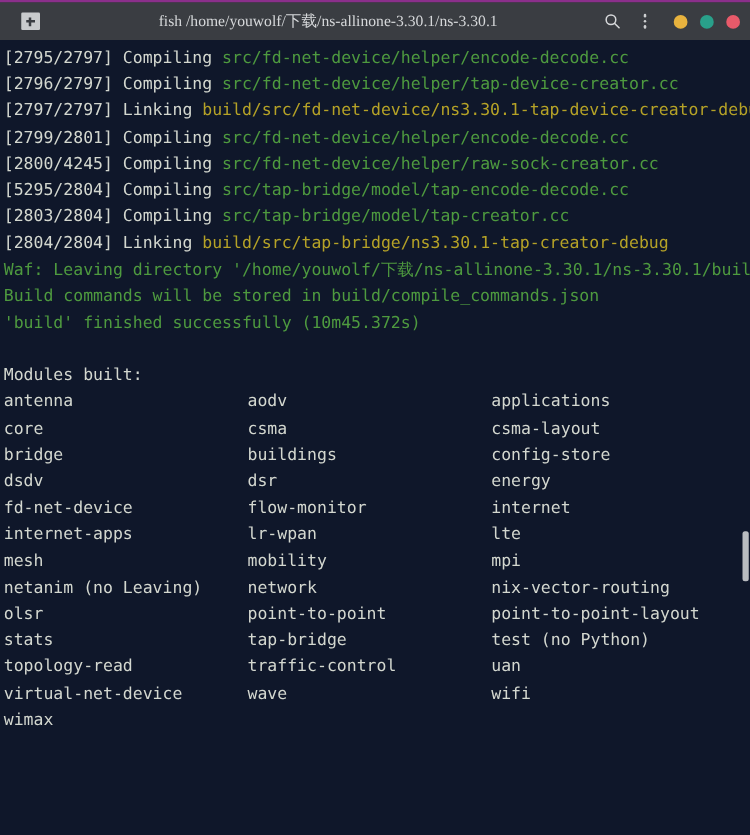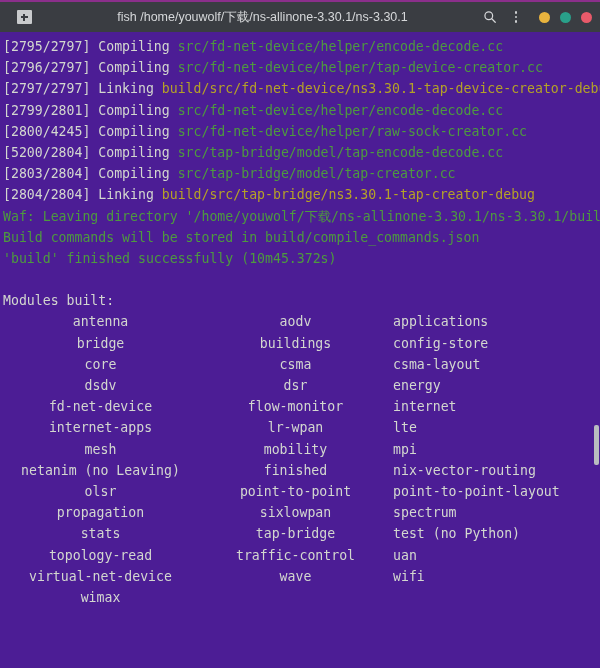--- a/index.html
+++ b/index.html
@@ -15,21 +15,21 @@
 
   .titlebar {
     position: absolute; top: 2px; left: 0; width: 600px; height: 30px;
     background: #3a3d42;
     display: flex; align-items: center;
   }
   .tb-left { width: 48px; display: flex; align-items: center; justify-content: center; }
   .tb-title {
     flex: 1; text-align: center;
     color: #d6d8da; font-size: 12.5px;
-    font-family: Liberation Sans, sans-serif;
+    font-family: Liberation Serif, serif;
     white-space: nowrap; overflow: hidden;
   }
   .tb-right { display: flex; align-items: center; gap: 0px; padding-right: 8px; }
   .icon-btn { width: 26px; height: 26px; display: flex; align-items: center; justify-content: center; }
 
   .win-dot { width: 11px; height: 11px; border-radius: 50%; margin-left: 10px; }
 
   .app-icon {
     width: 15px; height: 14px;
     background: #c9cbcd;
@@ -47,38 +47,38 @@
     position: absolute;
     width: 2px; height: 7px; background: #3a3d42;
   }
 
   .dots { display: flex; flex-direction: column; gap: 2px; align-items: center; }
   .dots span { width: 2.5px; height: 2.5px; border-radius: 50%; background: #cdcfd1; display: block; }
 
   .term {
     position: absolute; top: 32px; left: 0;
     width: 600px; height: 636px;
-    background: #4c1d95;
+    background: #0f172a;
     padding: 4px 0 0 3px;
     overflow: hidden;
   }
   .line {
     height: 21.2px;
     line-height: 21.2px;
     font-size: 13.2px;
     font-family: "DejaVu Sans Mono", monospace;
     white-space: pre;
     color: #d3d7cf;
     letter-spacing: 0px;
   }
   .seg { white-space: pre; }
   .c-white { color: #d3d7cf; }
   .c-green { color: #4e9a3f; }
   .c-yellow { color: #b5a227; }
-  .col { display: inline-block; text-align: center; }
+  .col { display: inline-block; }
   .col-w { width: 195px; }
 
   .scrollbar {
     position: absolute; right: 0; top: 32px;
     width: 7px; height: 636px;
     background: transparent;
   }
   .thumb {
     position: absolute; right: 1px;
     width: 5px; border-radius: 2px;
@@ -116,38 +116,37 @@
       <div class="win-dot" style="background:#e85a6a"></div>
     </div>
   </div>
 
   <div class="term" id="terminal-output">
       <div class="line"><span class="seg c-white">[2795/2797] Compiling </span><span class="seg c-green">src/fd-net-device/helper/encode-decode.cc</span></div>
       <div class="line"><span class="seg c-white">[2796/2797] Compiling </span><span class="seg c-green">src/fd-net-device/helper/tap-device-creator.cc</span></div>
       <div class="line"><span class="seg c-white">[2797/2797] Linking </span><span class="seg c-yellow">build/src/fd-net-device/ns3.30.1-tap-device-creator-debug</span></div>
       <div class="line"><span class="seg c-white">[2799/2801] Compiling </span><span class="seg c-green">src/fd-net-device/helper/encode-decode.cc</span></div>
       <div class="line"><span class="seg c-white">[2800/4245] Compiling </span><span class="seg c-green">src/fd-net-device/helper/raw-sock-creator.cc</span></div>
-      <div class="line"><span class="seg c-white">[5200/2804] Compiling </span><span class="seg c-green">src/tap-bridge/model/tap-encode-decode.cc</span></div>
+      <div class="line"><span class="seg c-white">[5295/2804] Compiling </span><span class="seg c-green">src/tap-bridge/model/tap-encode-decode.cc</span></div>
       <div class="line"><span class="seg c-white">[2803/2804] Compiling </span><span class="seg c-green">src/tap-bridge/model/tap-creator.cc</span></div>
       <div class="line"><span class="seg c-white">[2804/2804] Linking </span><span class="seg c-yellow">build/src/tap-bridge/ns3.30.1-tap-creator-debug</span></div>
       <div class="line"><span class="seg c-green">Waf: Leaving directory '/home/youwolf/下载/ns-allinone-3.30.1/ns-3.30.1/build'</span></div>
       <div class="line"><span class="seg c-green">Build commands will be stored in build/compile_commands.json</span></div>
       <div class="line"><span class="seg c-green">'build' finished successfully (10m45.372s)</span></div>
       <div class="line"></div>
       <div class="line"><span class="seg c-white">Modules built:</span></div>
       <div class="line"><span class="col col-w">antenna</span><span class="col col-w">aodv</span><span class="col">applications</span></div>
+      <div class="line"><span class="col col-w">core</span><span class="col col-w">csma</span><span class="col">csma-layout</span></div>
       <div class="line"><span class="col col-w">bridge</span><span class="col col-w">buildings</span><span class="col">config-store</span></div>
-      <div class="line"><span class="col col-w">core</span><span class="col col-w">csma</span><span class="col">csma-layout</span></div>
       <div class="line"><span class="col col-w">dsdv</span><span class="col col-w">dsr</span><span class="col">energy</span></div>
       <div class="line"><span class="col col-w">fd-net-device</span><span class="col col-w">flow-monitor</span><span class="col">internet</span></div>
       <div class="line"><span class="col col-w">internet-apps</span><span class="col col-w">lr-wpan</span><span class="col">lte</span></div>
       <div class="line"><span class="col col-w">mesh</span><span class="col col-w">mobility</span><span class="col">mpi</span></div>
-      <div class="line"><span class="col col-w">netanim (no Leaving)</span><span class="col col-w">finished</span><span class="col">nix-vector-routing</span></div>
+      <div class="line"><span class="col col-w">netanim (no Leaving)</span><span class="col col-w">network</span><span class="col">nix-vector-routing</span></div>
       <div class="line"><span class="col col-w">olsr</span><span class="col col-w">point-to-point</span><span class="col">point-to-point-layout</span></div>
-      <div class="line"><span class="col col-w">propagation</span><span class="col col-w">sixlowpan</span><span class="col">spectrum</span></div>
       <div class="line"><span class="col col-w">stats</span><span class="col col-w">tap-bridge</span><span class="col">test (no Python)</span></div>
       <div class="line"><span class="col col-w">topology-read</span><span class="col col-w">traffic-control</span><span class="col">uan</span></div>
       <div class="line"><span class="col col-w">virtual-net-device</span><span class="col col-w">wave</span><span class="col">wifi</span></div>
       <div class="line"><span class="col col-w">wimax</span><span class="col col-w"></span><span class="col"></span></div>
       <div class="line"></div>
     </div>
 
   <div class="scrollbar">
     <div class="thumb" id="sb-thumb" style="top: 393px; height: 40px;"></div>
   </div>

